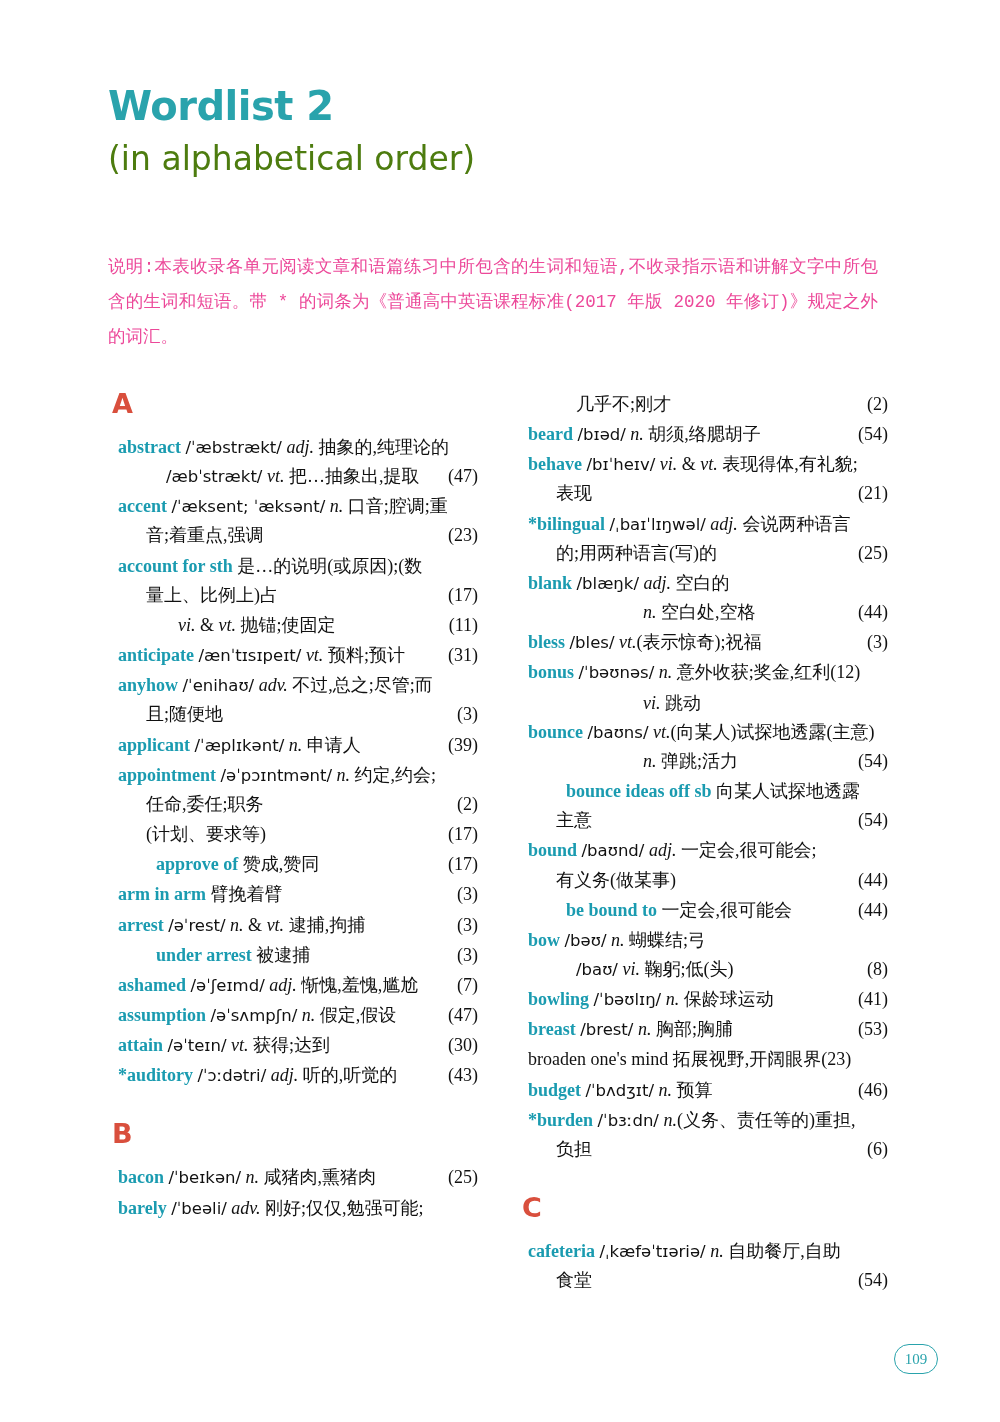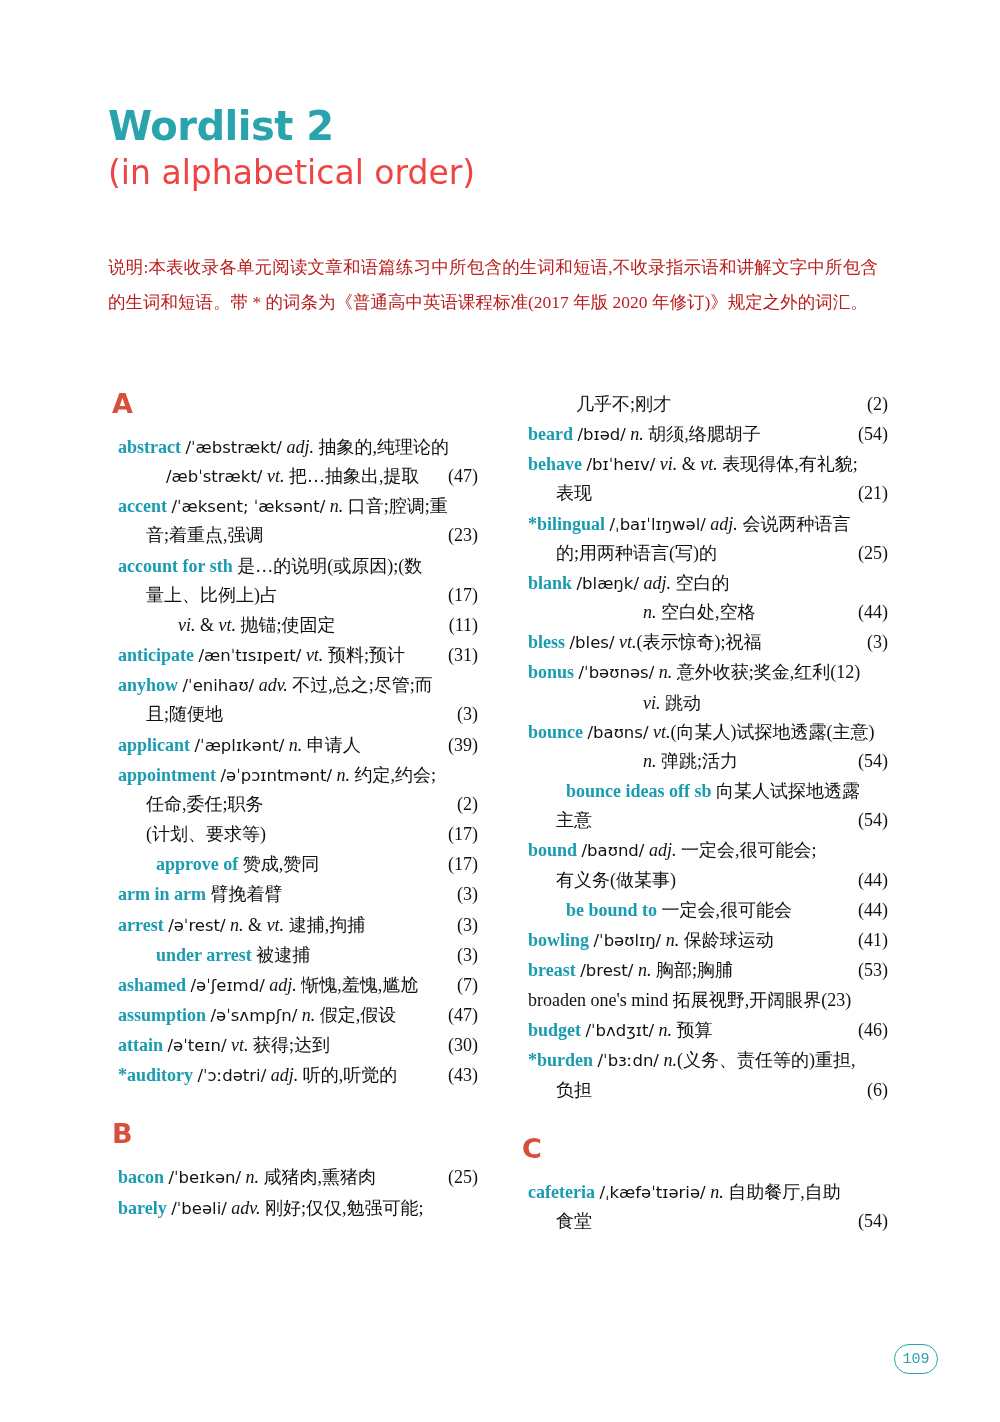--- a/index.html
+++ b/index.html
@@ -14,46 +14,46 @@
   }
   .page {
     position: absolute;
     left: 0; top: 0;
     width: 1000px; height: 1422px;
     padding: 0;
   }
   .title-block {
     position: absolute;
     left: 108px;
-    top: 104px;
+    top: 84px;
   }
   .title-main {
     font-family: "DejaVu Sans", sans-serif;
     font-weight: bold;
     font-size: 40px;
     color: #29a3ac;
     letter-spacing: -0.5px;
     line-height: 1.1;
     margin: 0;
   }
   .title-sub {
     font-family: "DejaVu Sans", sans-serif;
     font-size: 33px;
-    color: #ef4444;
+    color: #4d7c0f;
     line-height: 1.15;
-    margin-top: 6px;
+    margin-top: 12px;
   }
   .note {
     position: absolute;
     left: 108px;
     top: 250px;
     width: 770px;
-    font-family: Liberation Serif, serif;
+    font-family: Liberation Mono, monospace;
     font-size: 17.5px;
-    color: #b91c1c;
+    color: #ec4899;
     line-height: 2.0;
     text-align: justify;
   }
   .columns {
     position: absolute;
     left: 108px;
     top: 390px;
     width: 790px;
     height: 930px;
   }
@@ -109,21 +109,21 @@
   .phrase-line { padding-left: 38px; }
 
   .folio {
     position: absolute;
     right: 62px;
     bottom: 48px;
     width: 44px; height: 30px;
     border: 1.5px solid #29a3ac;
     border-radius: 15px;
     color: #29a3ac;
-    font-family: Liberation Mono, monospace;
+    font-family: Liberation Serif, serif;
     font-size: 15px;
     display: flex;
     align-items: center;
     justify-content: center;
   }
 </style>
 </head>
 <body>
 
 <div class="page">
@@ -244,20 +244,24 @@
             <span class="line indent2"><span class="pg">(54)</span>主意</span>
           </div>
           <div class="entry">
             <span class="line "><span class="hw">bound</span> <span class="phon">/baʊnd/</span> <span class="pos">adj.</span> 一定会,很可能会;</span>
             <span class="line indent2"><span class="pg">(44)</span>有义务(做某事)</span>
           </div>
           <div class="entry">
             <span class="line phrase-line"><span class="pg">(44)</span><span class="hw">be bound to</span> 一定会,很可能会</span>
           </div>
           <div class="entry">
+            <span class="line "><span class="hw">bow</span> <span class="phon">/bəʊ/</span> <span class="pos">n.</span> 蝴蝶结;弓</span>
+            <span class="line indent"><span class="pg">(8)</span><span class="phon">/baʊ/</span> <span class="pos">vi.</span> 鞠躬;低(头)</span>
+          </div>
+          <div class="entry">
             <span class="line "><span class="pg">(41)</span><span class="hw">bowling</span> <span class="phon">/ˈbəʊlɪŋ/</span> <span class="pos">n.</span> 保龄球运动</span>
           </div>
           <div class="entry">
             <span class="line "><span class="pg">(53)</span><span class="hw">breast</span> <span class="phon">/brest/</span> <span class="pos">n.</span> 胸部;胸脯</span>
           </div>
           <div class="entry">
             <span class="line ">broaden one's mind 拓展视野,开阔眼界(23)</span>
           </div>
           <div class="entry">
             <span class="line "><span class="pg">(46)</span><span class="hw">budget</span> <span class="phon">/ˈbʌdʒɪt/</span> <span class="pos">n.</span> 预算</span>

